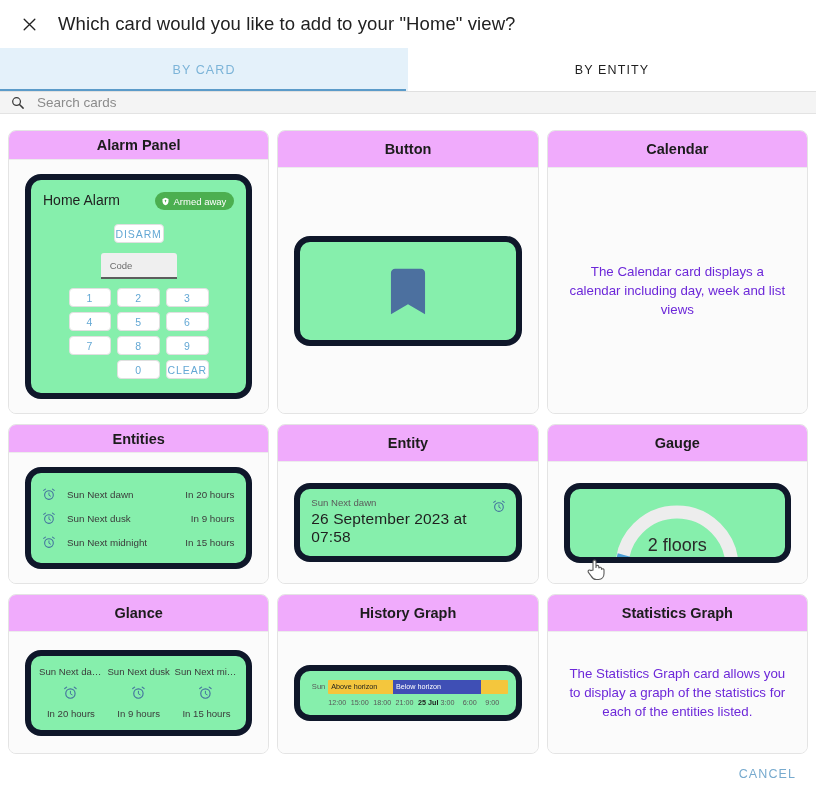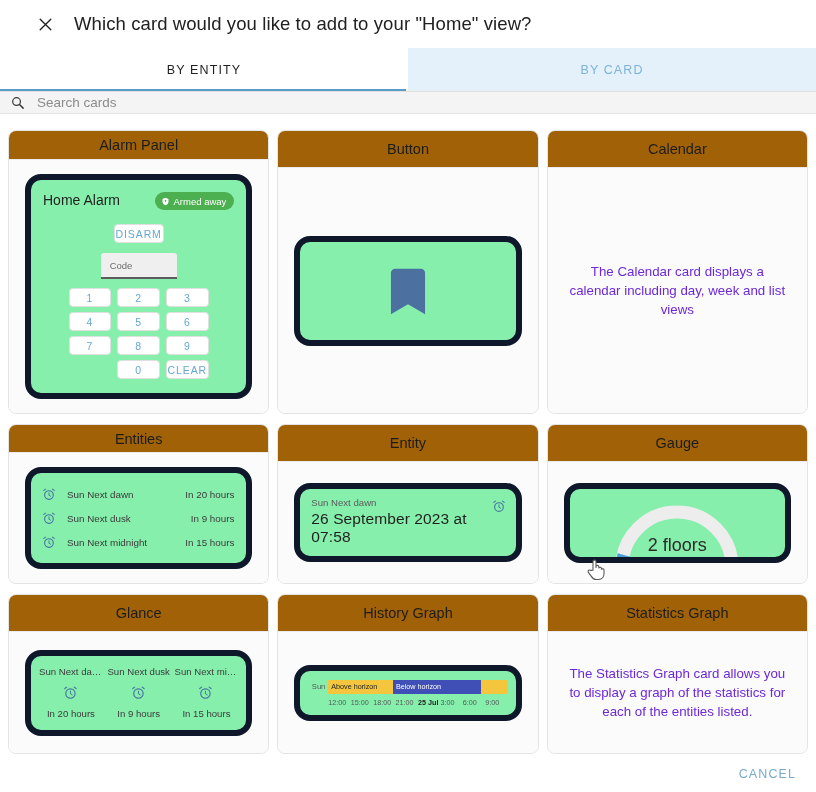--- a/index.html
+++ b/index.html
@@ -9,21 +9,21 @@
     background: #ffffff;
     color: #212121;
     overflow: hidden;
   }
   #app { position: relative; width: 816px; height: 792px; background:#fff; }
 
   
   .dlg-header {
     height: 48px;
     display: flex; align-items: center;
-    padding: 0 0 0 32px;
+    padding: 0 0 0 16px;
     background:#fff;
   }
   .close-btn {
     width: 26px; height: 26px;
     display:flex; align-items:center; justify-content:center;
     color:#212121; cursor:pointer; flex: 0 0 auto;
   }
   .close-btn svg { display:block; }
   .dlg-title {
     font-size: 18.5px;
@@ -105,24 +105,24 @@
     border: 1px solid #e4e4e4;
     border-radius: 8px;
     display:flex; flex-direction:column;
     overflow:hidden;
     cursor:pointer;
   }
   .pcard-head {
     height: 37px;
     display:flex; align-items:center; justify-content:center;
     font-size: 14.5px;
-    font-weight: 400;
+    font-weight: 700;
     color: #1c1c1c;
     border-bottom: 1px solid #ececec;
-    background:#a16207;
+    background:#f0abfc;
   }
   .pcard-body {
     flex: 1 1 auto;
     display:flex; align-items:center; justify-content:center;
     padding: 14px 16px;
     background:#fbfbfb;
   }
   .row1 .pcard { height: 284px; }
   .row2 .pcard { height: 160px; }
 
@@ -280,25 +280,25 @@
   <div class="dlg-header">
     <div class="close-btn">
       <svg width="17" height="17" viewBox="0 0 24 24" aria-hidden="true">
         <path d="M4.5 4.5 L19.5 19.5 M19.5 4.5 L4.5 19.5" stroke="#212121" stroke-width="1.9" fill="none" stroke-linecap="round"></path>
       </svg>
     </div>
     <div class="dlg-title">Which card would you like to add to your "Home" view?</div>
   </div>
 
   <div class="tabbar">
+    <div class="tab active">
+      <span>BY CARD</span>
+    </div>
     <div class="tab inactive">
       <span>BY ENTITY</span>
-    </div>
-    <div class="tab active">
-      <span>BY CARD</span>
     </div>
     <div class="tab-indicator"></div>
   </div>
 
   <div class="searchbar">
     <div class="search-inner">
       <span class="search-icon">
         <svg width="15" height="15" viewBox="0 0 24 24" aria-hidden="true">
           <circle cx="10.5" cy="10.5" r="6.2" fill="none" stroke="#3a3a3a" stroke-width="2"></circle>
           <path d="M15.2 15.2 L21 21" stroke="#3a3a3a" stroke-width="2.3" stroke-linecap="round"></path>

